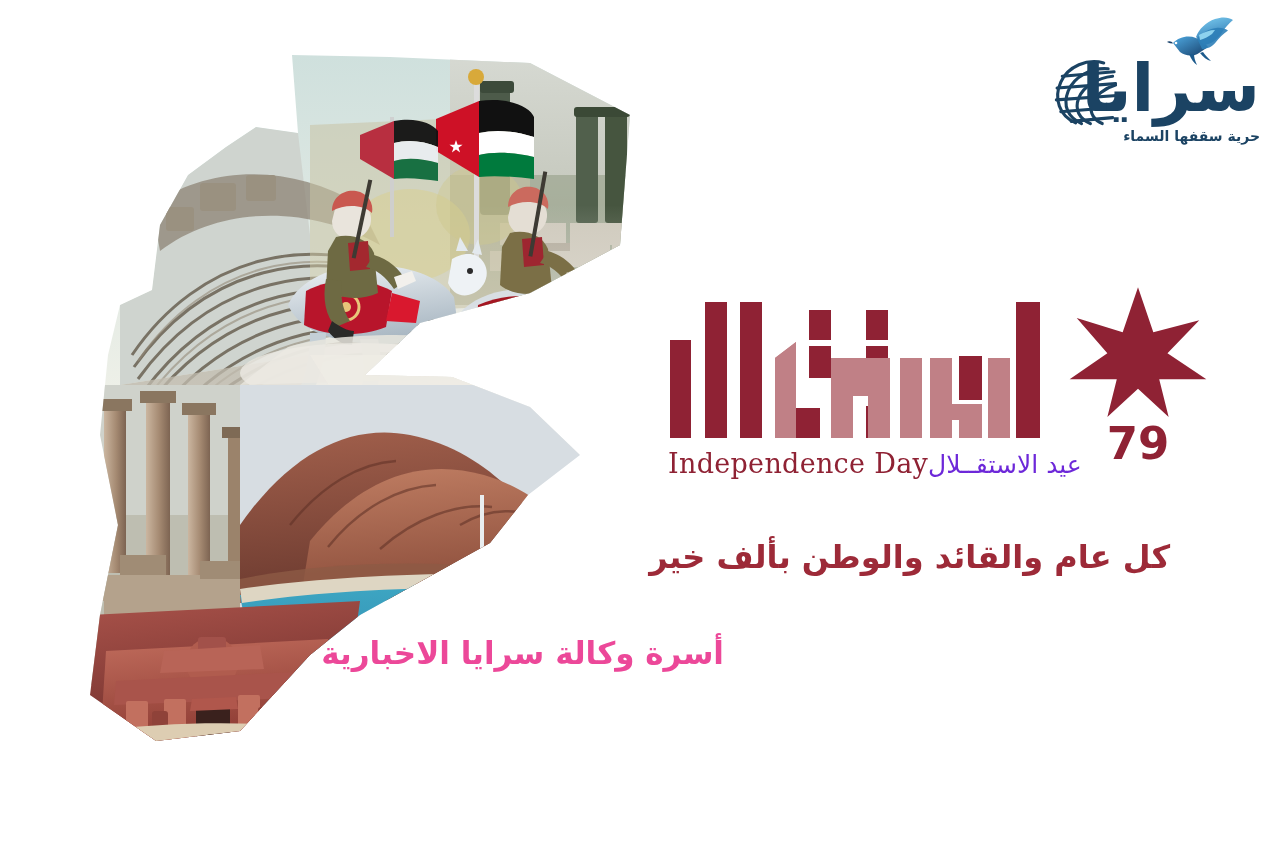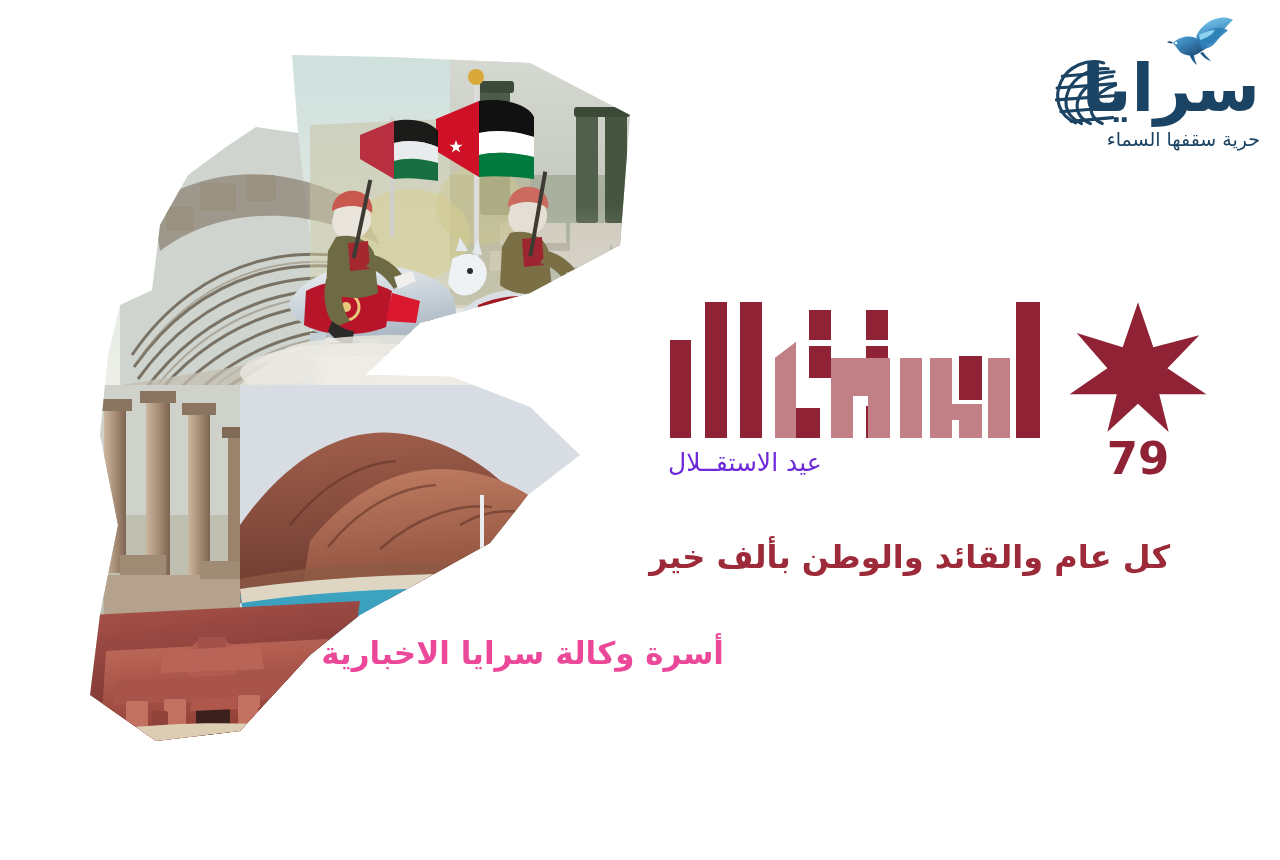--- a/index.html
+++ b/index.html
@@ -17,21 +17,21 @@
   .saraya-globe{position:absolute;left:6px;top:46px;width:74px;height:74px;}
   .saraya-word{
     position:absolute;right:6px;top:44px;
     font-size:66px;line-height:74px;
     color:#1b4363;font-weight:700;
     font-family:"DejaVu Sans","Liberation Sans",sans-serif;
     letter-spacing:0px;direction:rtl;white-space:nowrap;
   }
   .saraya-tagline{
     position:absolute;right:6px;top:120px;
-    font-size:19px;color:#1b4363;font-weight:400;
+    font-size:14px;color:#1b4363;font-weight:700;
     direction:rtl;white-space:nowrap;letter-spacing:0.5px;
   }
 
   
   .map-wrap{position:absolute;left:60px;top:55px;width:630px;height:690px;}
   .map-svg{display:block;width:630px;height:690px;}
 
   
   .indep-block{position:absolute;left:668px;top:300px;width:420px;height:200px;}
   .indep-bars{position:absolute;left:0;top:0;width:390px;height:140px;}
@@ -43,21 +43,21 @@
   .indep-en{
     font-family:"DejaVu Serif","Liberation Serif",serif;
     font-size:27px;color:#8f2234;letter-spacing:0.3px;white-space:nowrap;
   }
   .indep-ar{
     font-size:25px;color:#6d28d9;direction:rtl;white-space:nowrap;
     font-family:"DejaVu Sans","Liberation Sans",sans-serif;
   }
 
   
-  .star-block{position:absolute;left:1062px;top:300px;width:160px;height:195px;}
+  .star-block{position:absolute;left:1062px;top:285px;width:160px;height:195px;}
   .star-svg{position:absolute;left:0;top:0;width:152px;height:132px;}
   .star-year{
     position:absolute;left:0;top:134px;width:152px;text-align:center;
     font-size:45px;font-weight:700;color:#8f2234;line-height:50px;
     font-family:"DejaVu Sans","Liberation Sans",sans-serif;
   }
 
   
   .greeting-main{
     position:absolute;right:110px;top:528px;
@@ -443,20 +443,21 @@
         <rect x="291" y="104" width="23" height="34"></rect>
         <path d="M268,104 L291,104 L291,120 L268,120 Z"></path>
         <rect x="320" y="58" width="22" height="80"></rect>
       </g>
       <g fill="#c08086">
         <path d="M107,58 L128,42 L128,60 L107,60 Z"></path>
       </g>
     </svg>
 
     <div class="indep-caption">
+      <span class="indep-en">Independence Day</span>
       <span class="indep-ar">عيد الاستقــلال</span>
     </div>
   </div>
 
   <div class="star-block">
     <svg class="star-svg" viewBox="0 0 120 112" xmlns="http://www.w3.org/2000/svg">
       <path fill="#8f2234" d="M60,2 L73,40 L112,30 L85,58 L118,80 L78,80 L86,112 L60,88 L34,112 L42,80 L2,80 L34,58 L8,28 L47,40 Z"></path>
     </svg>
     <div class="star-year">79</div>
   </div>

